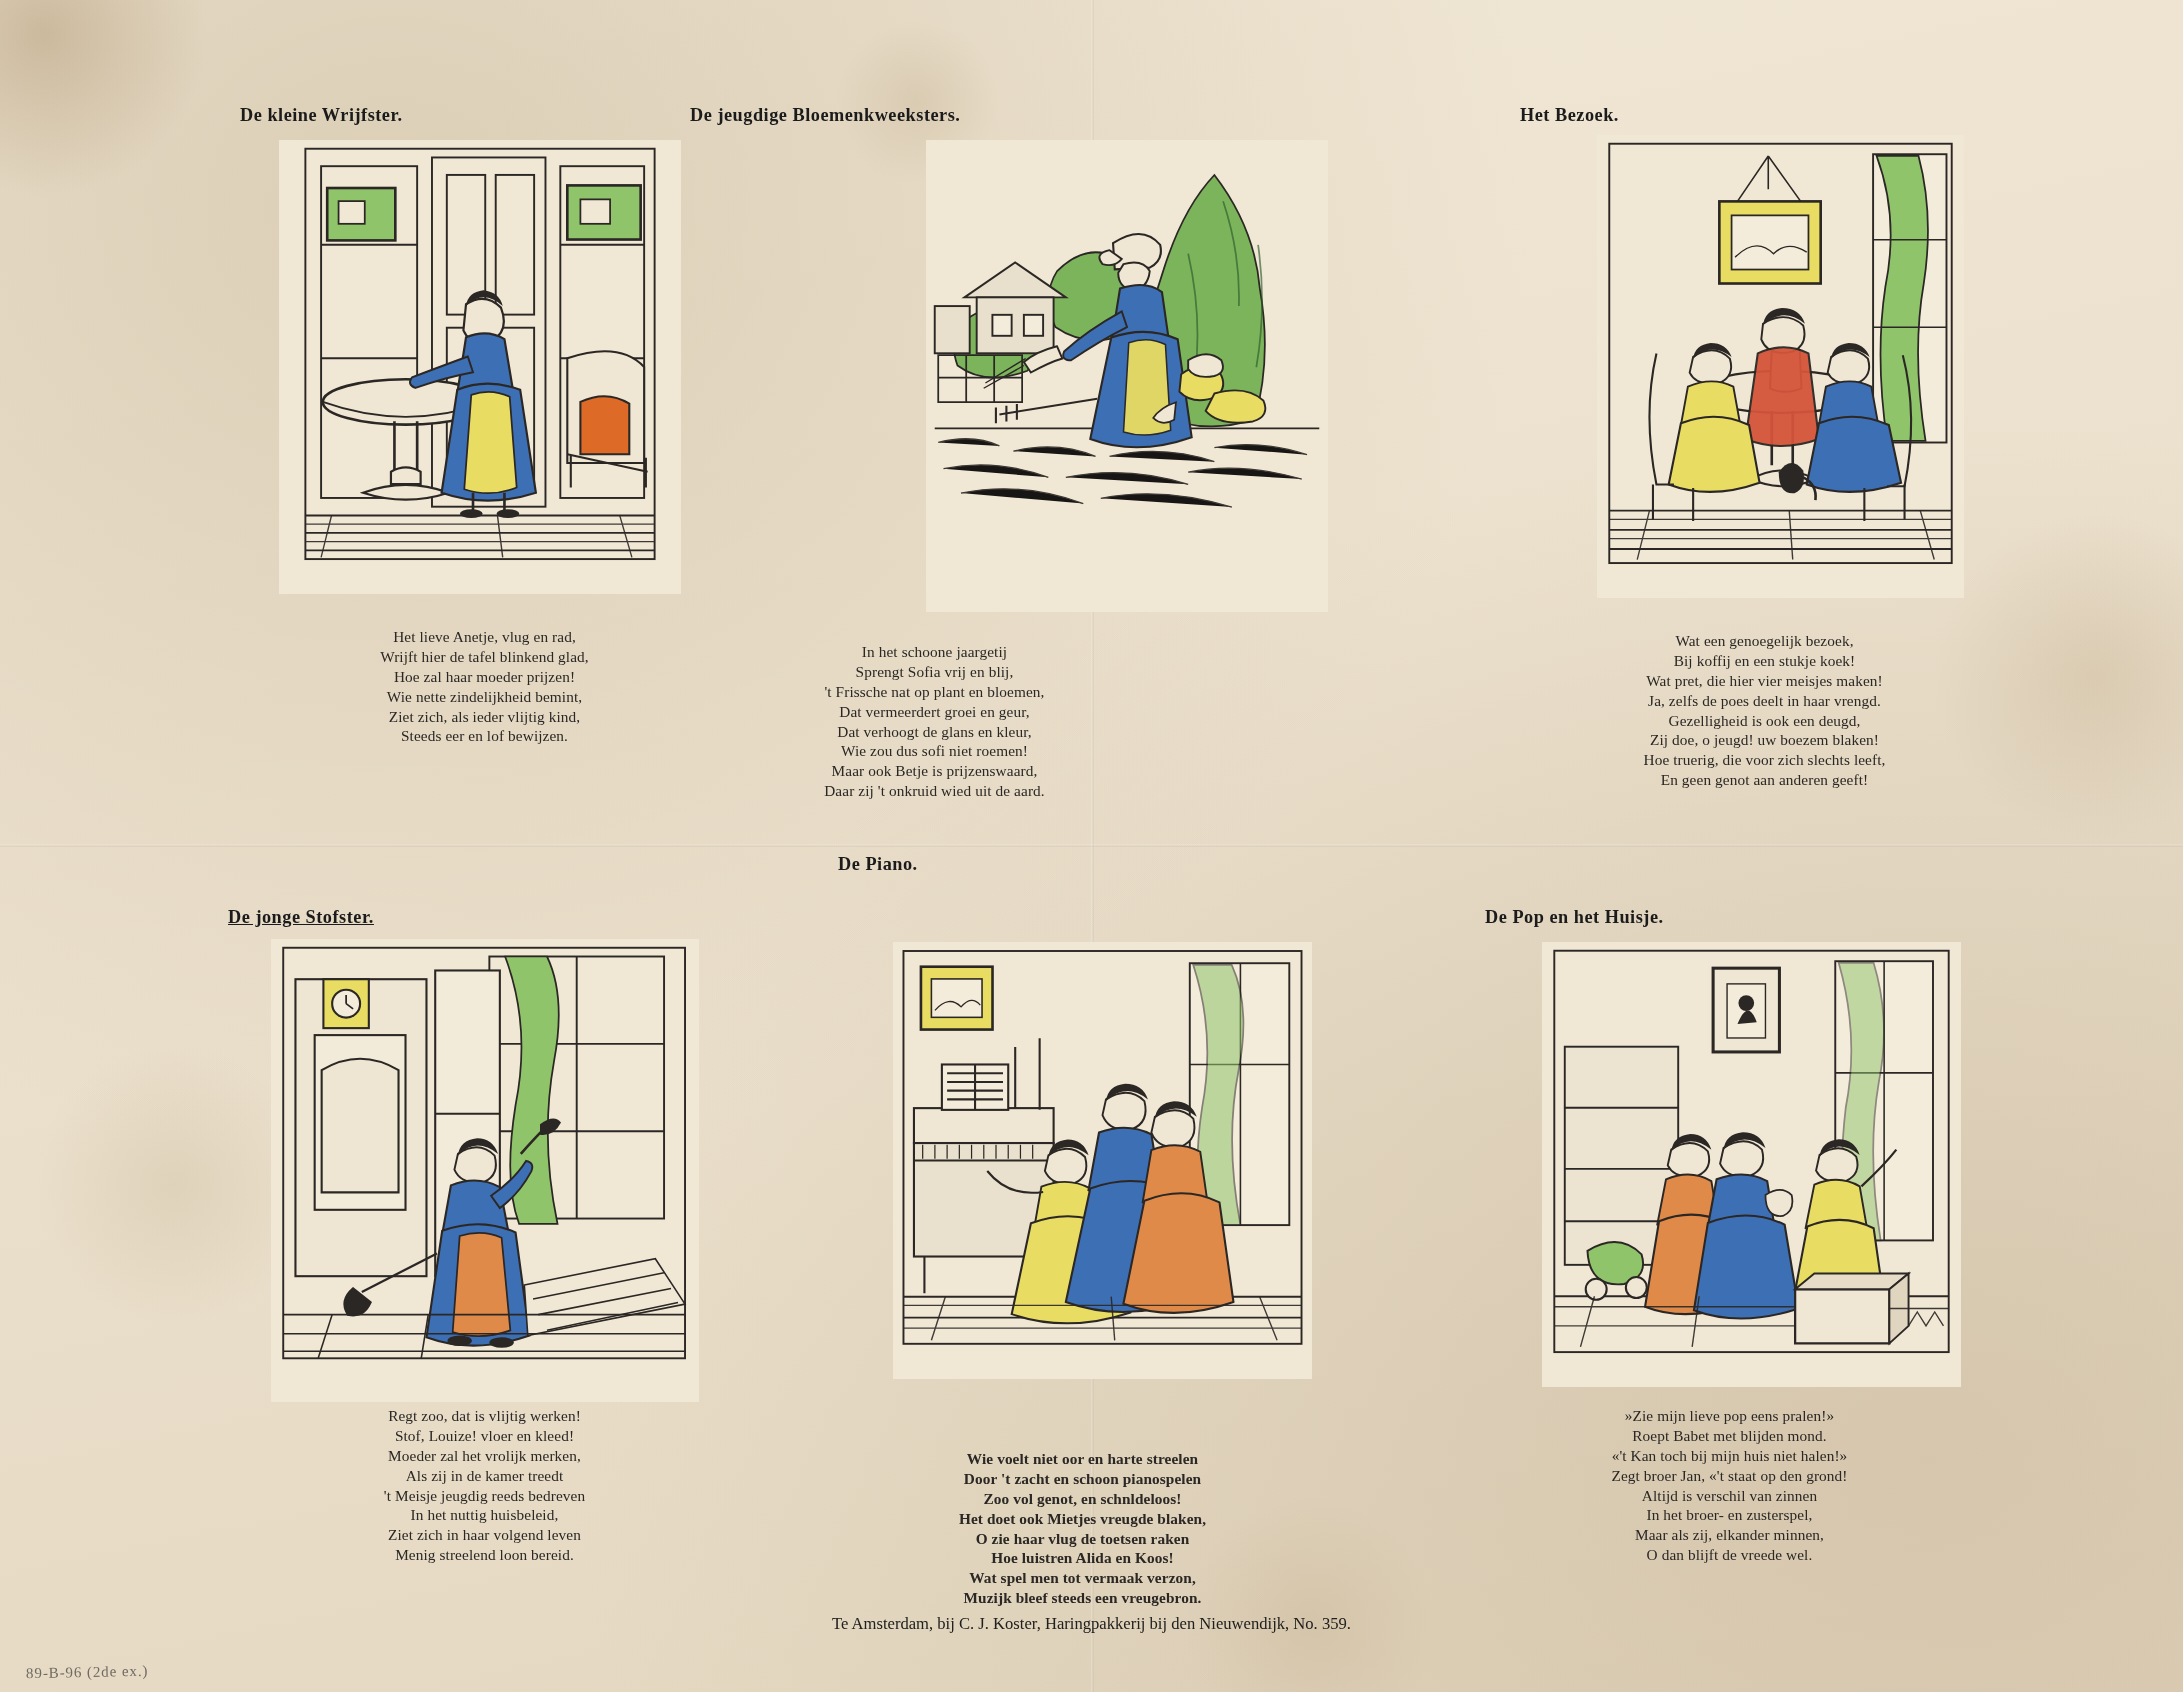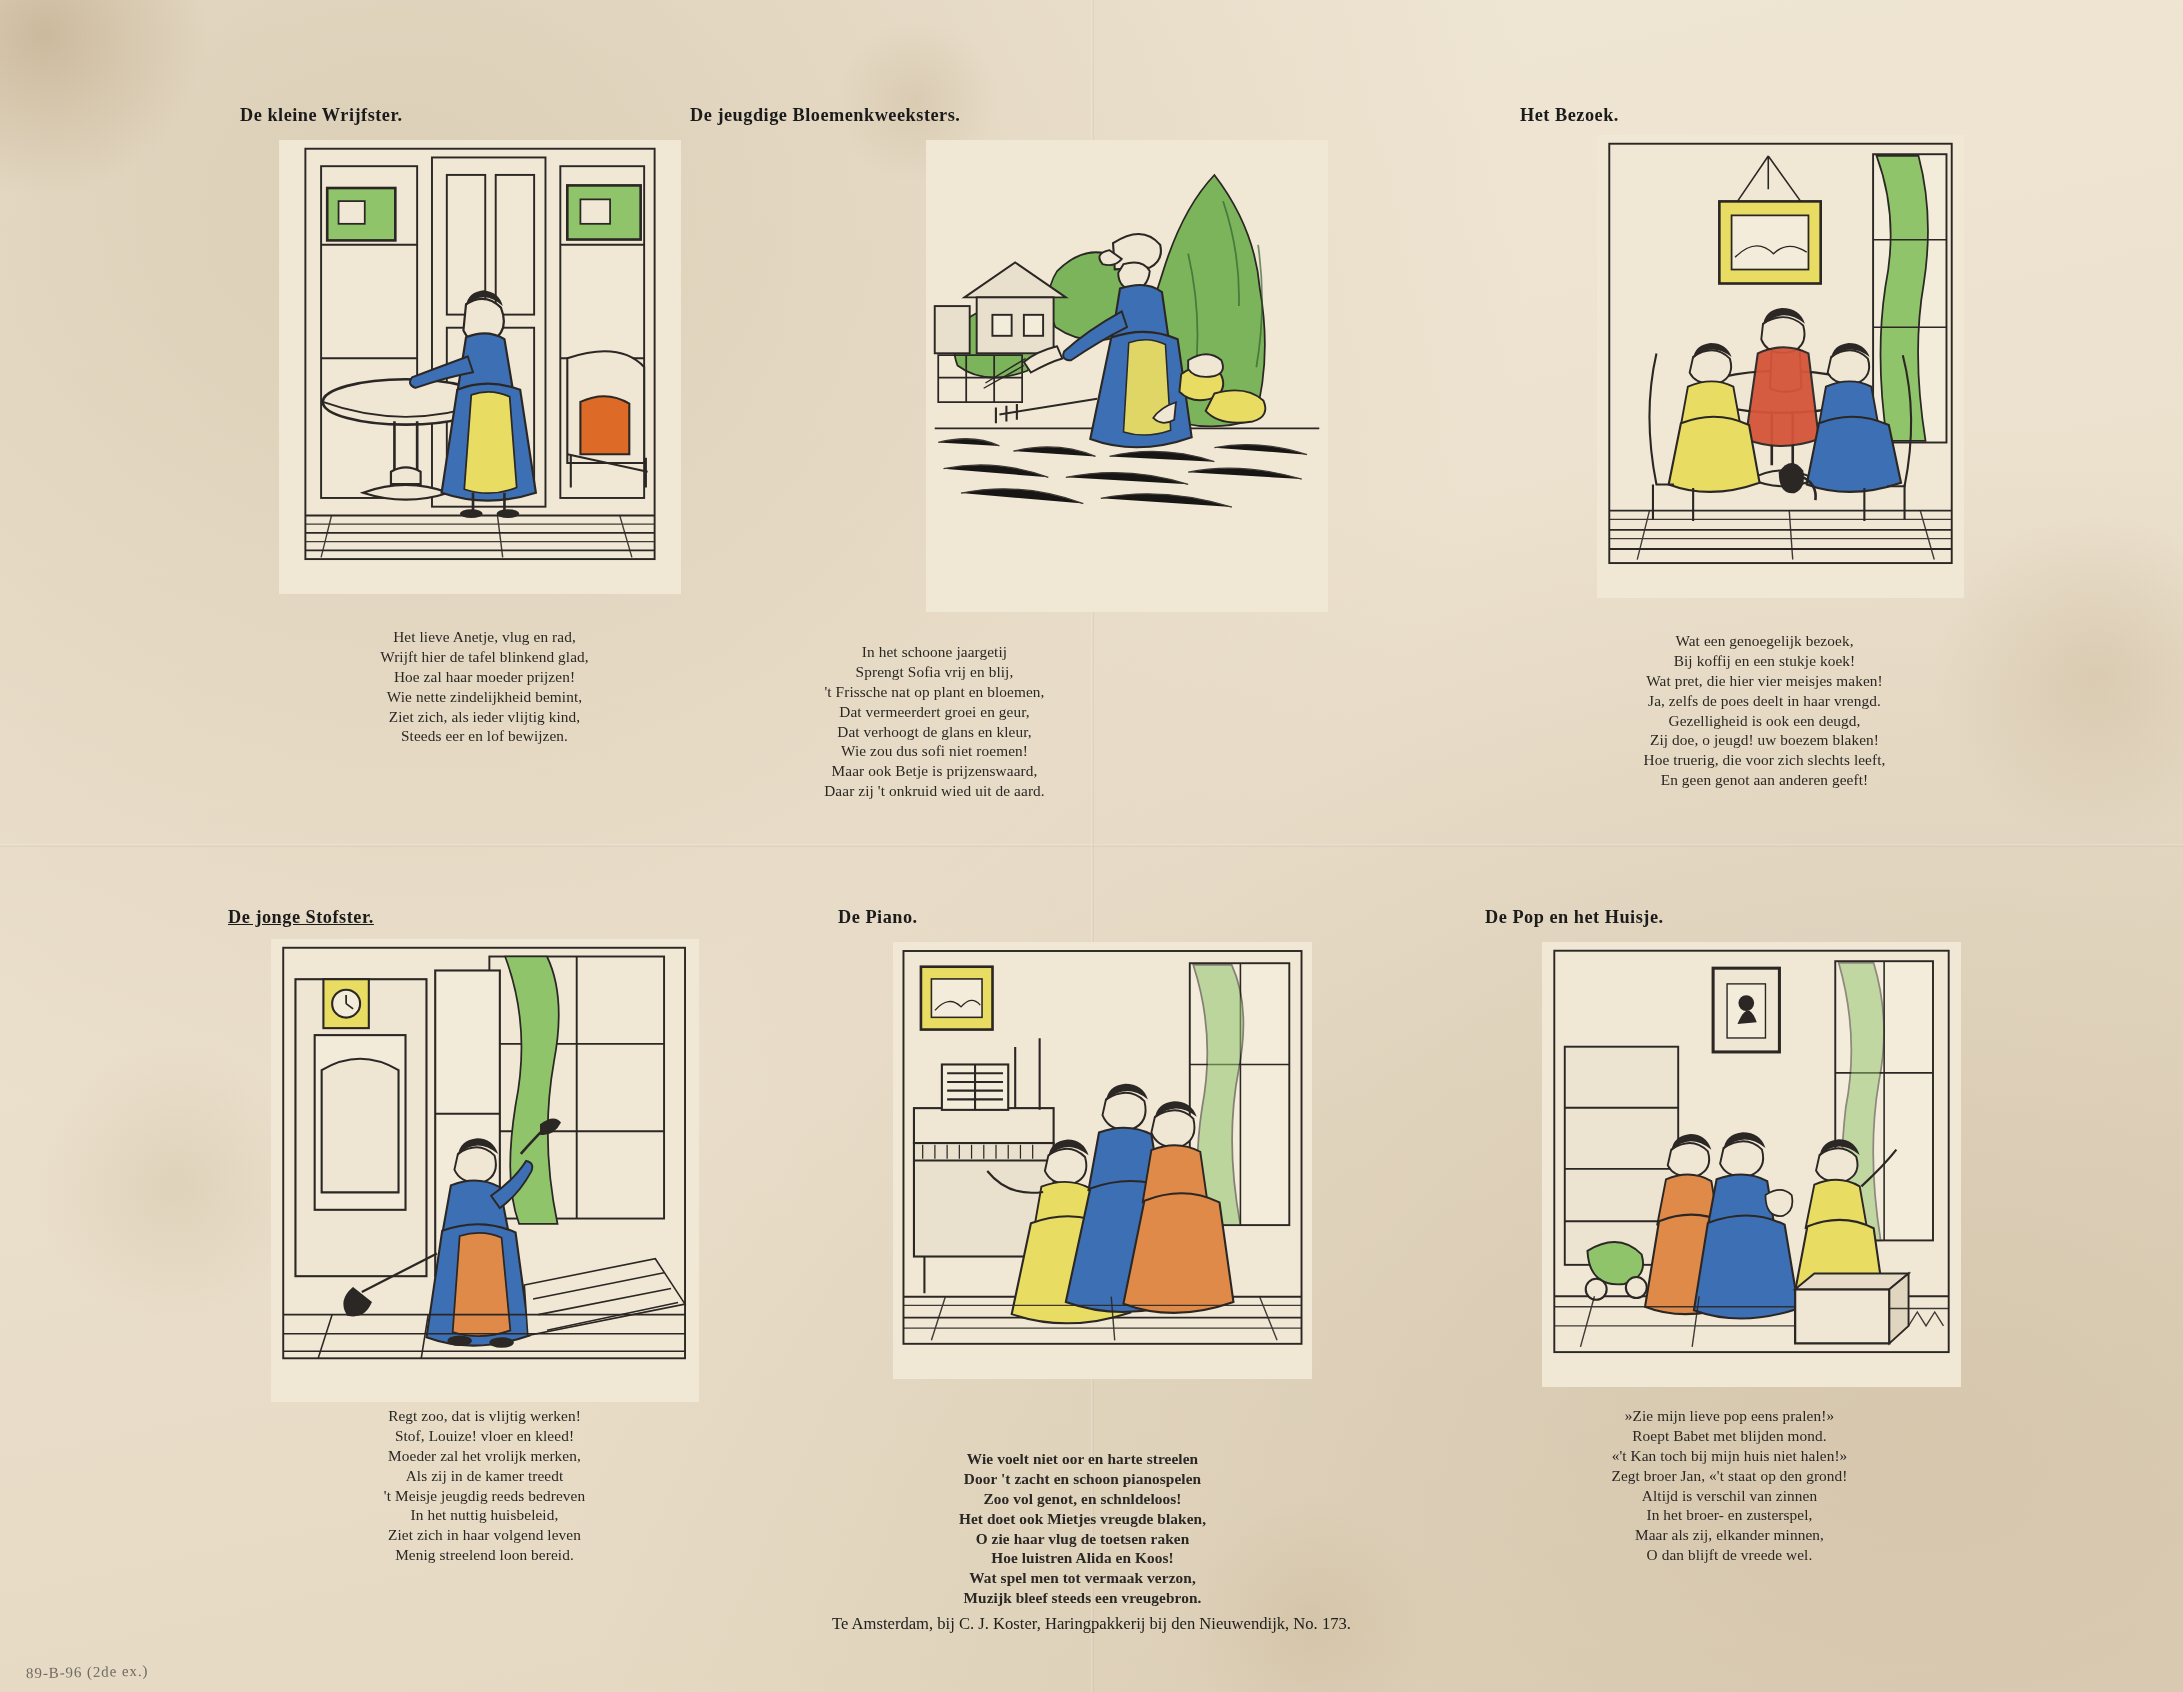--- a/index.html
+++ b/index.html
@@ -449,21 +449,21 @@
 Stof, Louize! vloer en kleed!
 Moeder zal het vrolijk merken,
 Als zij in de kamer treedt
 't Meisje jeugdig reeds bedreven
 In het nuttig huisbeleid,
 Ziet zich in haar volgend leven
 Menig streelend loon bereid.</div>
   </div>
 
   <div class="panel">
-    <div class="panel-title" style="left:838px; top:907px;">De Piano.</div>
+    <div class="panel-title" style="left:838px; top:854px;">De Piano.</div>
 
     <div class="art" style="left:893px; top:942px; width:419px; height:437px;">
       <svg viewBox="0 0 480 500" width="419" height="437">
         <rect x="0" y="0" width="480" height="500" fill="#f0e7d5"></rect>
         <g stroke="#2b2724" fill="none" stroke-width="2.2">
           <rect x="12" y="10" width="456" height="450"></rect>
           <line x1="12" y1="406" x2="468" y2="406"></line>
           <line x1="12" y1="430" x2="468" y2="430"></line>
         </g>
 
@@ -628,17 +628,17 @@
     <div class="verse" style="left:1485px; top:1406px;">»Zie mijn lieve pop eens pralen!»
 Roept Babet met blijden mond.
 «'t Kan toch bij mijn huis niet halen!»
 Zegt broer Jan, «'t staat op den grond!
 Altijd is verschil van zinnen
 In het broer- en zusterspel,
 Maar als zij, elkander minnen,
 O dan blijft de vreede wel.</div>
   </div>
 
-  <div id="imprint">Te Amsterdam, bij C. J. Koster, Haringpakkerij bij den Nieuwendijk, No. 173.</div>
+  <div id="imprint">Te Amsterdam, bij C. J. Koster, Haringpakkerij bij den Nieuwendijk, No. 359.</div>
   <div id="pencil-note">89-B-96 (2de ex.)</div>
 
 </div>
 
 
 </body></html>

